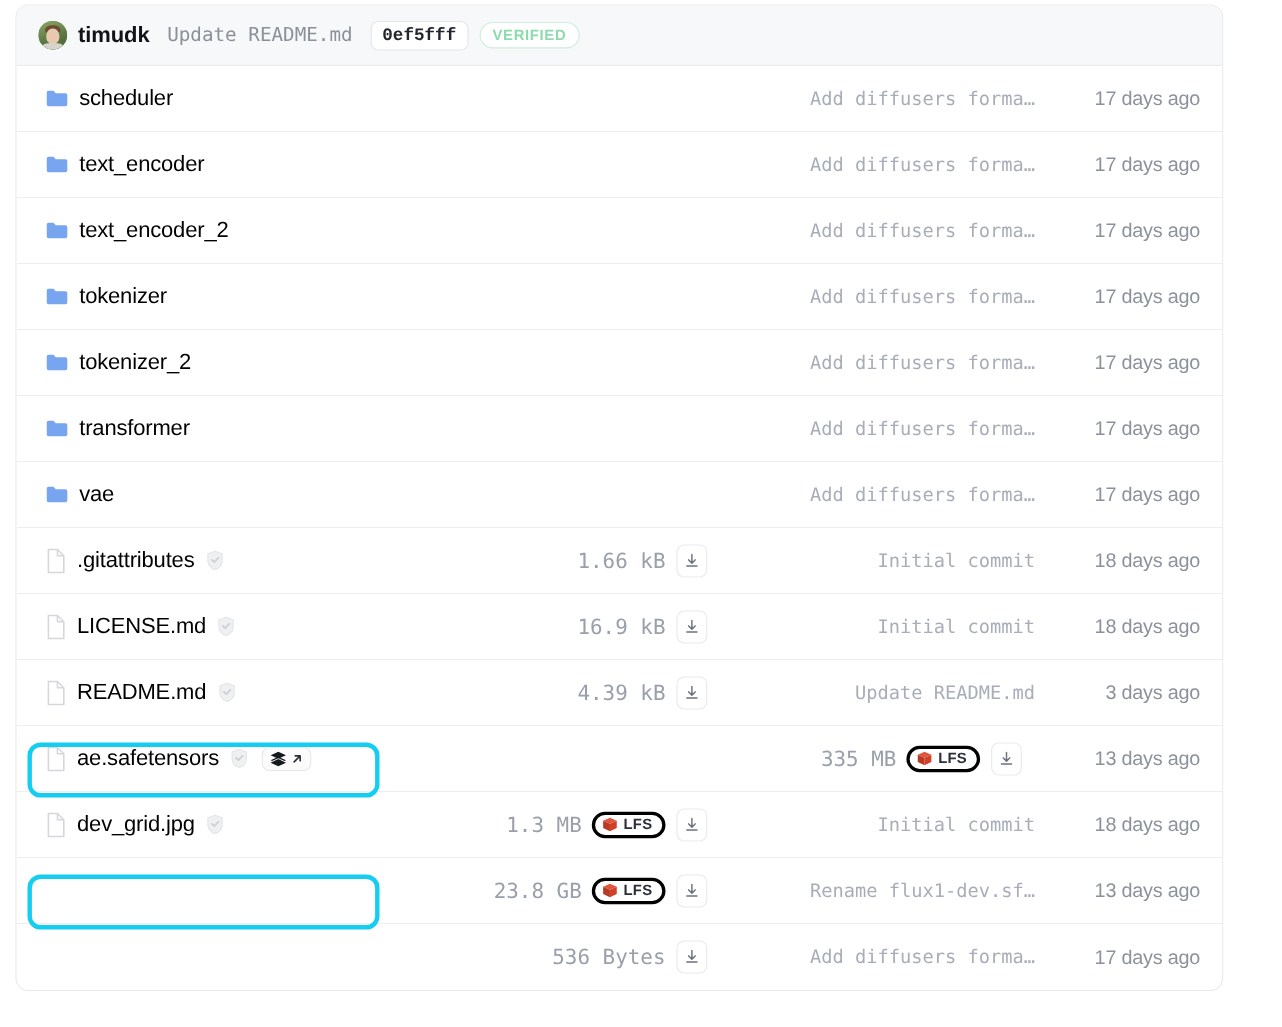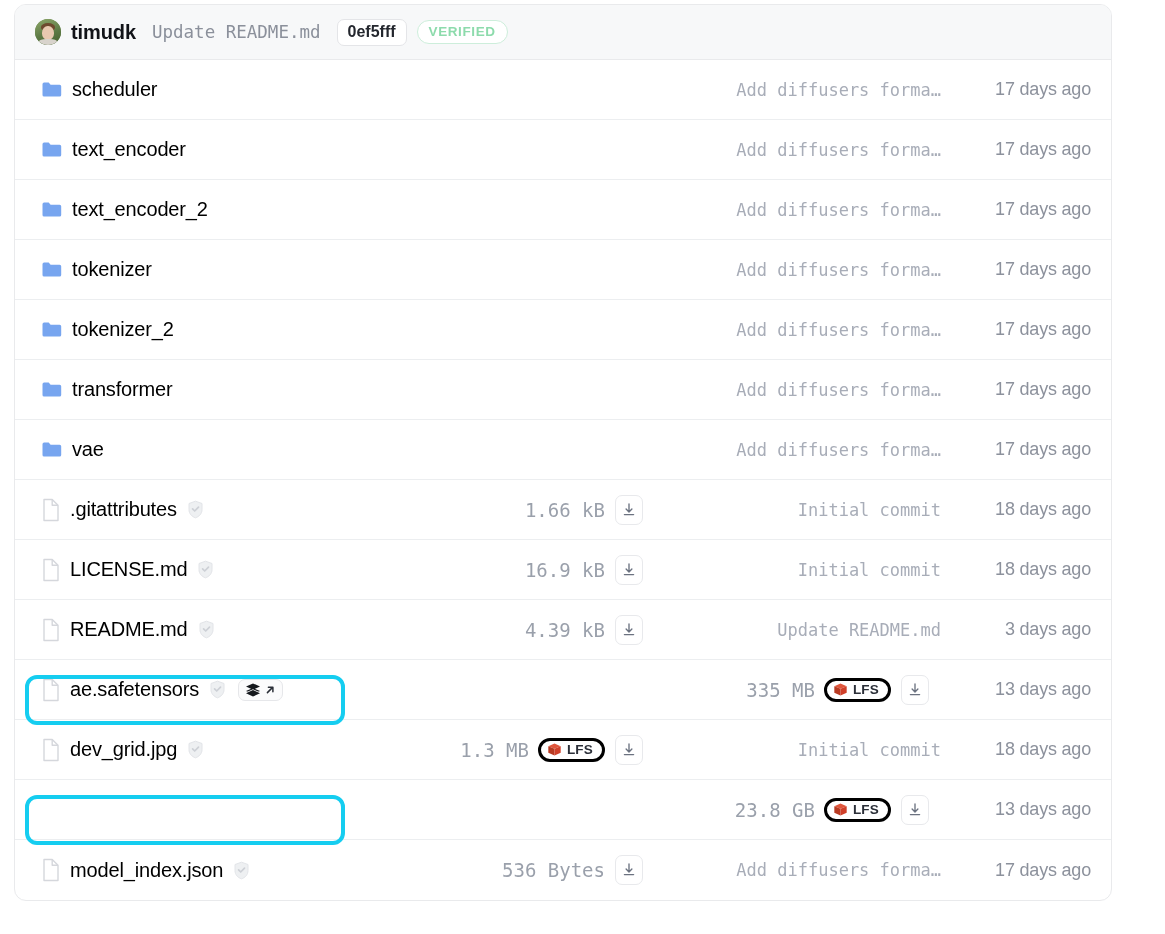--- a/index.html
+++ b/index.html
@@ -63,21 +63,21 @@
     white-space: nowrap;
   }
   .commit-title {
     font-family: "DejaVu Sans Mono", "Liberation Mono", monospace;
     font-size: 17.5px;
     color: #8b909b;
     white-space: nowrap;
     margin-right: 6px;
   }
   .commit-hash {
-    font-family: Liberation Sans, sans-serif;
+    font-family: Liberation Mono, monospace;
     font-size: 16px;
     font-weight: 700;
     color: #23262d;
     background: #ffffff;
     border: 1px solid #e4e5e8;
     border-radius: 7px;
     padding: 4px 10px 5px;
     line-height: 1;
     white-space: nowrap;
   }
@@ -546,39 +546,25 @@
               <span class="lfs-label">LFS</span>
             </span>
             <span class="dl-btn">
               <span class="icon">
                 <svg width="16" height="16" viewBox="0 0 16 16">
                   <path d="M8 2v7.6M5.1 7.0 8 10.0 10.9 7.0" fill="none" stroke="#6b7280" stroke-width="1.35" stroke-linecap="round" stroke-linejoin="round"></path>
                   <path d="M3.4 12.6h9.2" fill="none" stroke="#6b7280" stroke-width="1.35" stroke-linecap="round"></path>
                 </svg>
               </span>
             </span>
+            <span class="commit-msg">Rename flux1-dev.sf…</span>
             <span class="date-text">13 days ago</span>
           </span>
         </div>
         <div class="row">
-          <span class="name-cell">
-            <span class="icon file-icon">
-              <svg width="20" height="24" viewBox="0 0 20 24">
-                <path d="M3 1.5h8.2L17 7.3V22.5H3z" fill="#ffffff" stroke="#d5d7dc" stroke-width="1.4" stroke-linejoin="round"></path>
-                <path d="M11.2 1.5V7.3H17" fill="none" stroke="#d5d7dc" stroke-width="1.4" stroke-linejoin="round"></path>
-              </svg>
-            </span>
-            <span class="entry-name">model_index.json</span>
-            <span class="icon shield-icon">
-              <svg width="17" height="19" viewBox="0 0 17 19">
-                <path d="M8.5 1.2 15 3.5v6.1c0 4-2.7 7-6.5 8.2C4.7 16.6 2 13.6 2 9.6V3.5z" fill="#eef0f2" stroke="#e2e4e8" stroke-width="1"></path>
-                <path d="M5.6 8.9l2.1 2.1 3.8-3.8" fill="none" stroke="#cdd0d6" stroke-width="1.7" stroke-linecap="round" stroke-linejoin="round"></path>
-              </svg>
-            </span>
-          </span>
           <span class="spacer"></span>
           <span class="right-cell">
             <span class="size-text">536 Bytes</span>
             <span class="dl-btn">
               <span class="icon">
                 <svg width="16" height="16" viewBox="0 0 16 16">
                   <path d="M8 2v7.6M5.1 7.0 8 10.0 10.9 7.0" fill="none" stroke="#6b7280" stroke-width="1.35" stroke-linecap="round" stroke-linejoin="round"></path>
                   <path d="M3.4 12.6h9.2" fill="none" stroke="#6b7280" stroke-width="1.35" stroke-linecap="round"></path>
                 </svg>
               </span>

